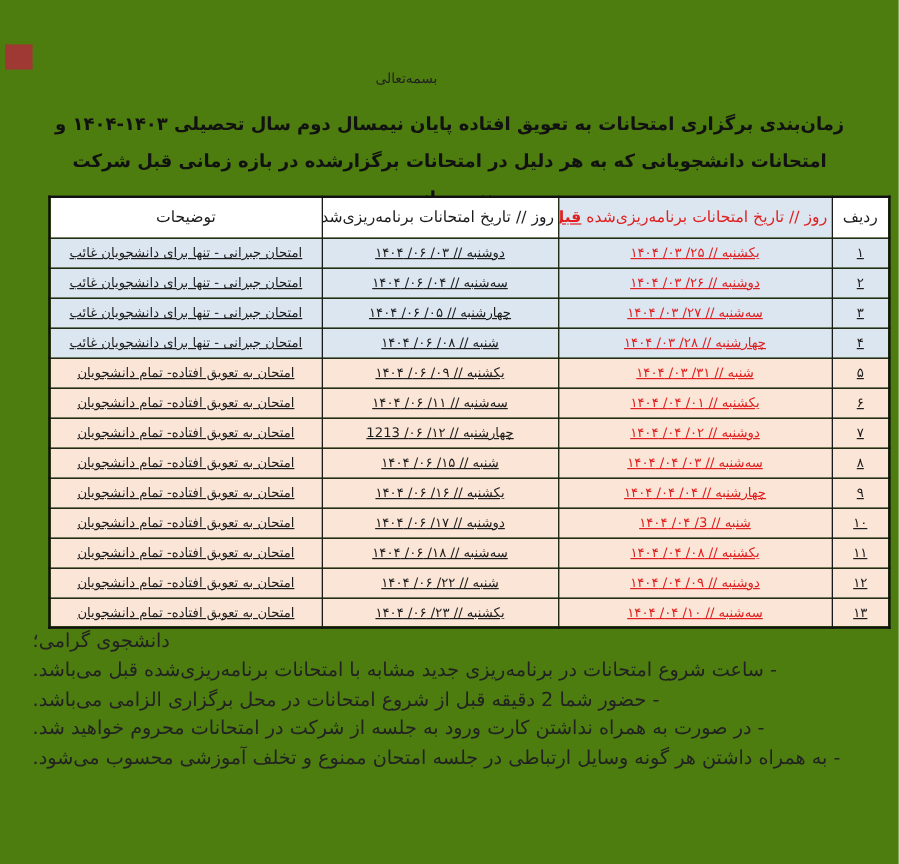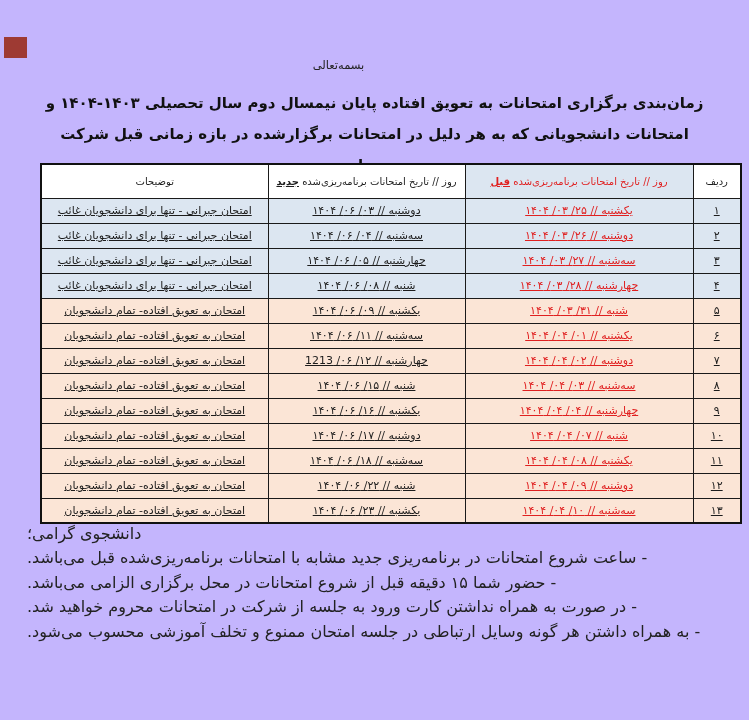--- a/index.html
+++ b/index.html
@@ -5,21 +5,21 @@
   * { margin: 0; padding: 0; box-sizing: border-box; }
   html, body { background: #ffffff; }
   body {
     font-family: "DejaVu Sans", sans-serif;
     color: #1c1c1c;
   }
   .page {
     position: relative;
     width: 749px;
     height: 720px;
-    background: #c4b5fd;
+    background: #4d7c0f;
     overflow: hidden;
     direction: rtl;
   }
   .red-mark {
     position: absolute;
     left: 4px;
     top: 37px;
     width: 23px;
     height: 21px;
     background: var(--mark-color, #9e3a33);
@@ -64,21 +64,21 @@
     text-align: center;
     vertical-align: middle;
     white-space: nowrap;
     overflow: hidden;
     padding: 0 3px;
   }
   table.schedule { border: 2px solid #111; }
   table.schedule thead th {
     height: 34px;
     font-weight: normal;
-    font-size: 10px;
+    font-size: 13px;
     background: #ffffff;
   }
   table.schedule thead th.h-prev {
     color: var(--prev-color, #e02020);
     background: var(--makeup-bg, #dce6f1);
   }
   table.schedule tbody td { height: 25px; text-decoration: underline; }
   tr.group-makeup td { background: var(--makeup-bg, #dce6f1); }
   tr.group-postponed td { background: var(--postponed-bg, #fbe5d6); }
   td.cell-prev { color: var(--prev-color, #e02020); }
@@ -179,21 +179,21 @@
           <td class="cell-note">امتحان به تعویق افتاده- تمام دانشجویان</td>
         </tr>
         <tr class="group-postponed">
           <td class="cell-no">۹</td>
           <td class="cell-prev">چهارشنبه // ۰۴/ ۰۴/ ۱۴۰۴</td>
           <td class="cell-new">یکشنبه // ۱۶/ ۰۶/ ۱۴۰۴</td>
           <td class="cell-note">امتحان به تعویق افتاده- تمام دانشجویان</td>
         </tr>
         <tr class="group-postponed">
           <td class="cell-no">۱۰</td>
-          <td class="cell-prev">شنبه // ۰۷/ ۰۴/ ۱۴۰۴</td>
+          <td class="cell-prev">شنبه // 3/ ۰۴/ ۱۴۰۴</td>
           <td class="cell-new">دوشنبه // ۱۷/ ۰۶/ ۱۴۰۴</td>
           <td class="cell-note">امتحان به تعویق افتاده- تمام دانشجویان</td>
         </tr>
         <tr class="group-postponed">
           <td class="cell-no">۱۱</td>
           <td class="cell-prev">یکشنبه // ۰۸/ ۰۴/ ۱۴۰۴</td>
           <td class="cell-new">سه‌شنبه // ۱۸/ ۰۶/ ۱۴۰۴</td>
           <td class="cell-note">امتحان به تعویق افتاده- تمام دانشجویان</td>
         </tr>
         <tr class="group-postponed">
@@ -208,20 +208,20 @@
           <td class="cell-new">یکشنبه // ۲۳/ ۰۶/ ۱۴۰۴</td>
           <td class="cell-note">امتحان به تعویق افتاده- تمام دانشجویان</td>
         </tr>
       </tbody>
   </table>
 
   <div class="notes">
     <div class="notes-heading">دانشجوی گرامی؛</div>
     <div id="notes-list">
         <div class="note-line">- ساعت شروع امتحانات در برنامه‌ریزی جدید مشابه با امتحانات برنامه‌ریزی‌شده قبل می‌باشد.</div>
-        <div class="note-line">- حضور شما ۱۵ دقیقه قبل از شروع امتحانات در محل برگزاری الزامی می‌باشد.</div>
+        <div class="note-line">- حضور شما 2 دقیقه قبل از شروع امتحانات در محل برگزاری الزامی می‌باشد.</div>
         <div class="note-line">- در صورت به همراه نداشتن کارت ورود به جلسه از شرکت در امتحانات محروم خواهید شد.</div>
         <div class="note-line">- به همراه داشتن هر گونه وسایل ارتباطی در جلسه امتحان ممنوع و تخلف آموزشی محسوب می‌شود.</div>
       </div>
   </div>
 
 
 </div>
 
 </body></html>

